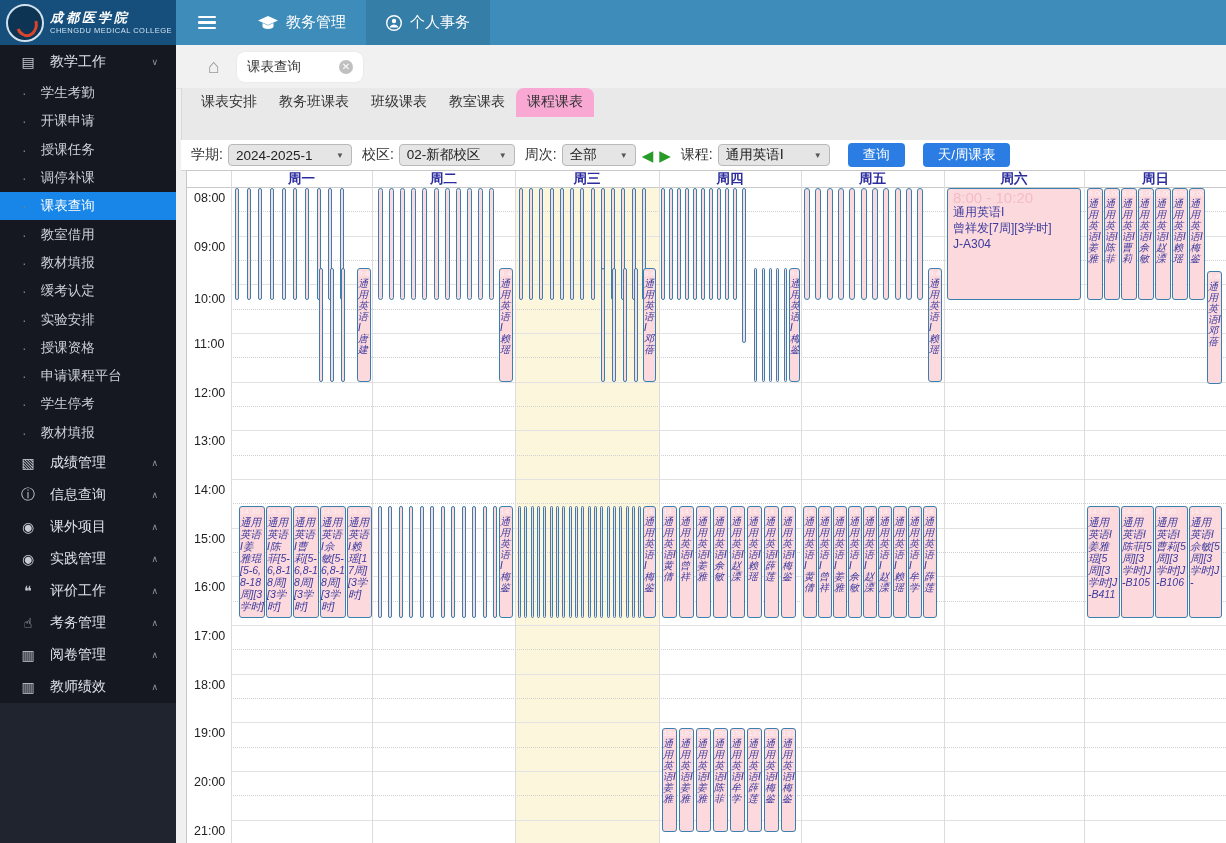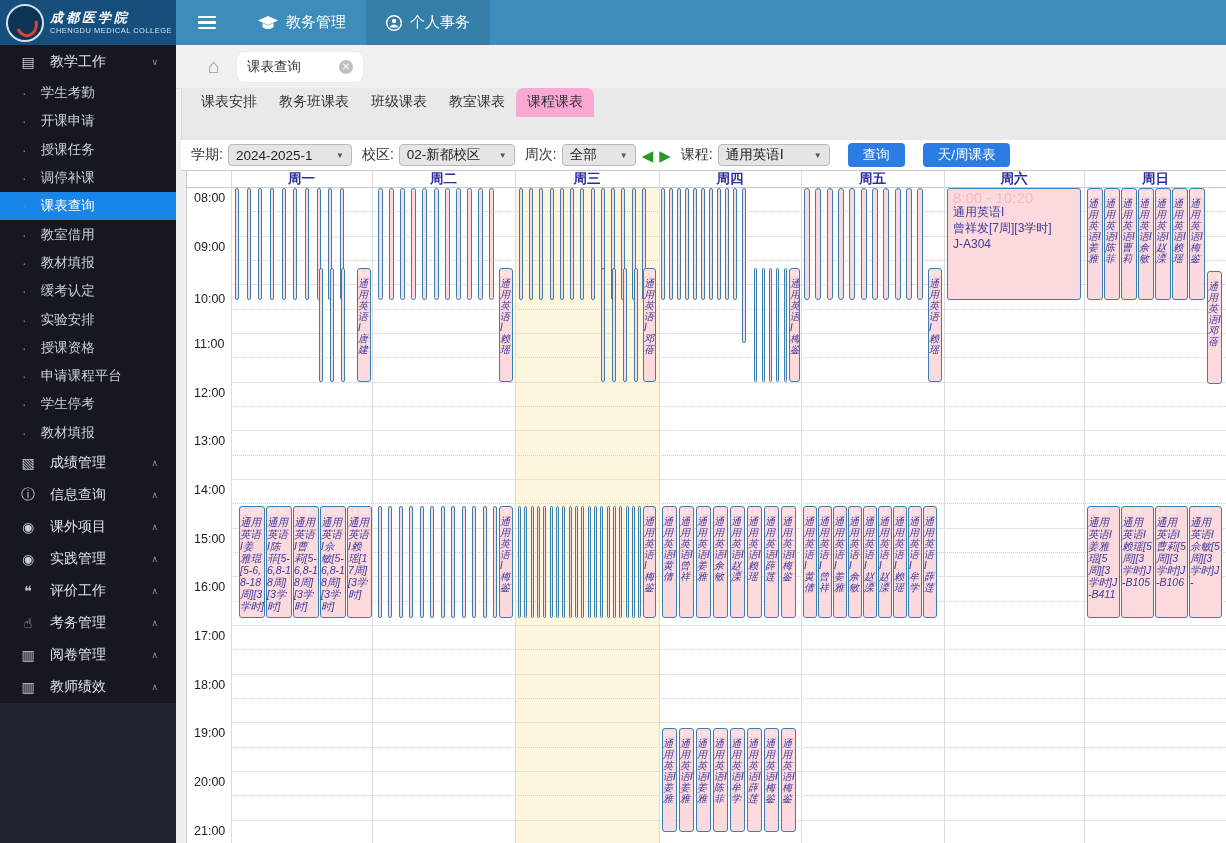--- a/index.html
+++ b/index.html
@@ -603,21 +603,21 @@
         <div class="ev mini" style="left: 1020px; top: 100px; width: 15px; height: 113px;">
           <div class="ev-time">9:40</div>
           <div class="ev-text">通用英语Ⅰ邓蓓</div>
         </div>
         <div class="ev wide" style="left: 900px; top: 335px; width: 33px; height: 112px;">
           <div class="ev-time">14:30 -</div>
           <div class="ev-text">通用英语Ⅰ姜雅琨[5周][3学时]J-B411</div>
         </div>
         <div class="ev wide" style="left: 934px; top: 335px; width: 33px; height: 112px;">
           <div class="ev-time">14:30 -</div>
-          <div class="ev-text">通用英语Ⅰ赖瑶[5周][3学时]J-B105</div>
+          <div class="ev-text">通用英语Ⅰ陈菲[5周][3学时]J-B105</div>
         </div>
         <div class="ev wide" style="left: 968px; top: 335px; width: 33px; height: 112px;">
           <div class="ev-time">14:30 -</div>
           <div class="ev-text">通用英语Ⅰ曹莉[5周][3学时]J-B106</div>
         </div>
         <div class="ev wide" style="left: 1002px; top: 335px; width: 33px; height: 112px;">
           <div class="ev-time">14:30 -</div>
           <div class="ev-text">通用英语Ⅰ佘敏[5周][3学时]J-</div>
         </div>
       </div>

